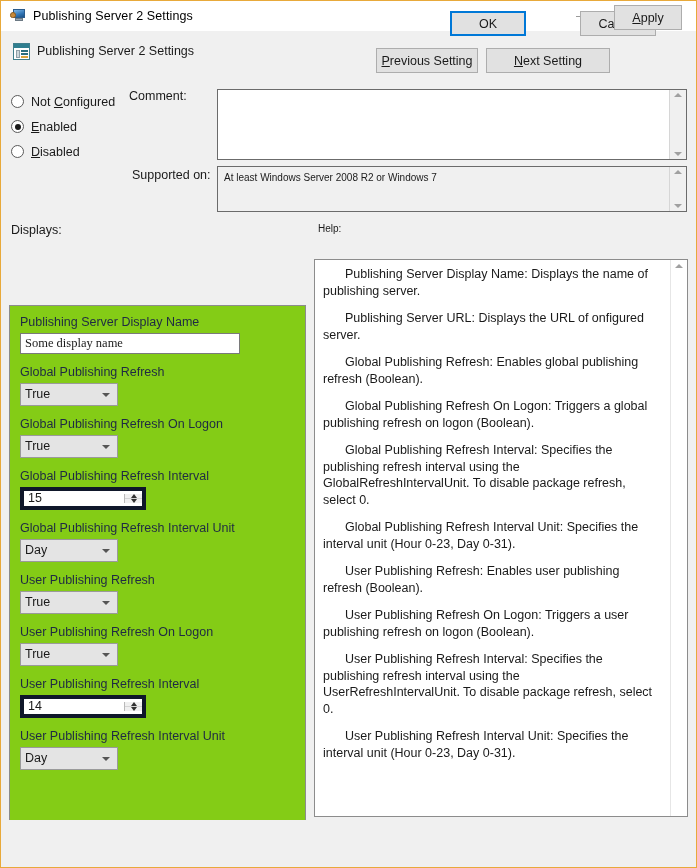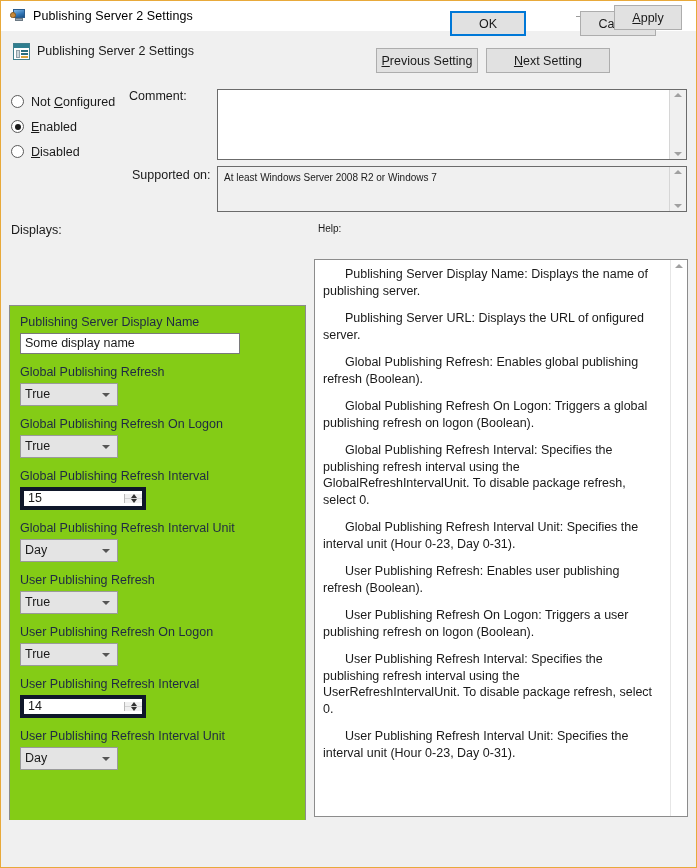--- a/index.html
+++ b/index.html
@@ -244,20 +244,21 @@
   .textbox {
     width: 220px; height: 21px;
     background: #ffffff;
     border: 1px solid #7a7a7a;
     box-sizing: border-box;
     font-size: 12.5px; color: #1a1a1a;
     line-height: 19px;
     padding: 0 4px;
     white-space: nowrap;
     overflow: hidden;
+    font-family: Liberation Serif, serif;
   }
   .textbox.focused { border: 1px solid #0078d7; }
   .combo {
     width: 98px; height: 23px;
     background: #e4e4e4;
     border: 1px solid #9a9a9a;
     box-sizing: border-box;
     font-size: 12.5px; color: #1a1a1a;
     line-height: 21px;
     padding: 0 4px;

